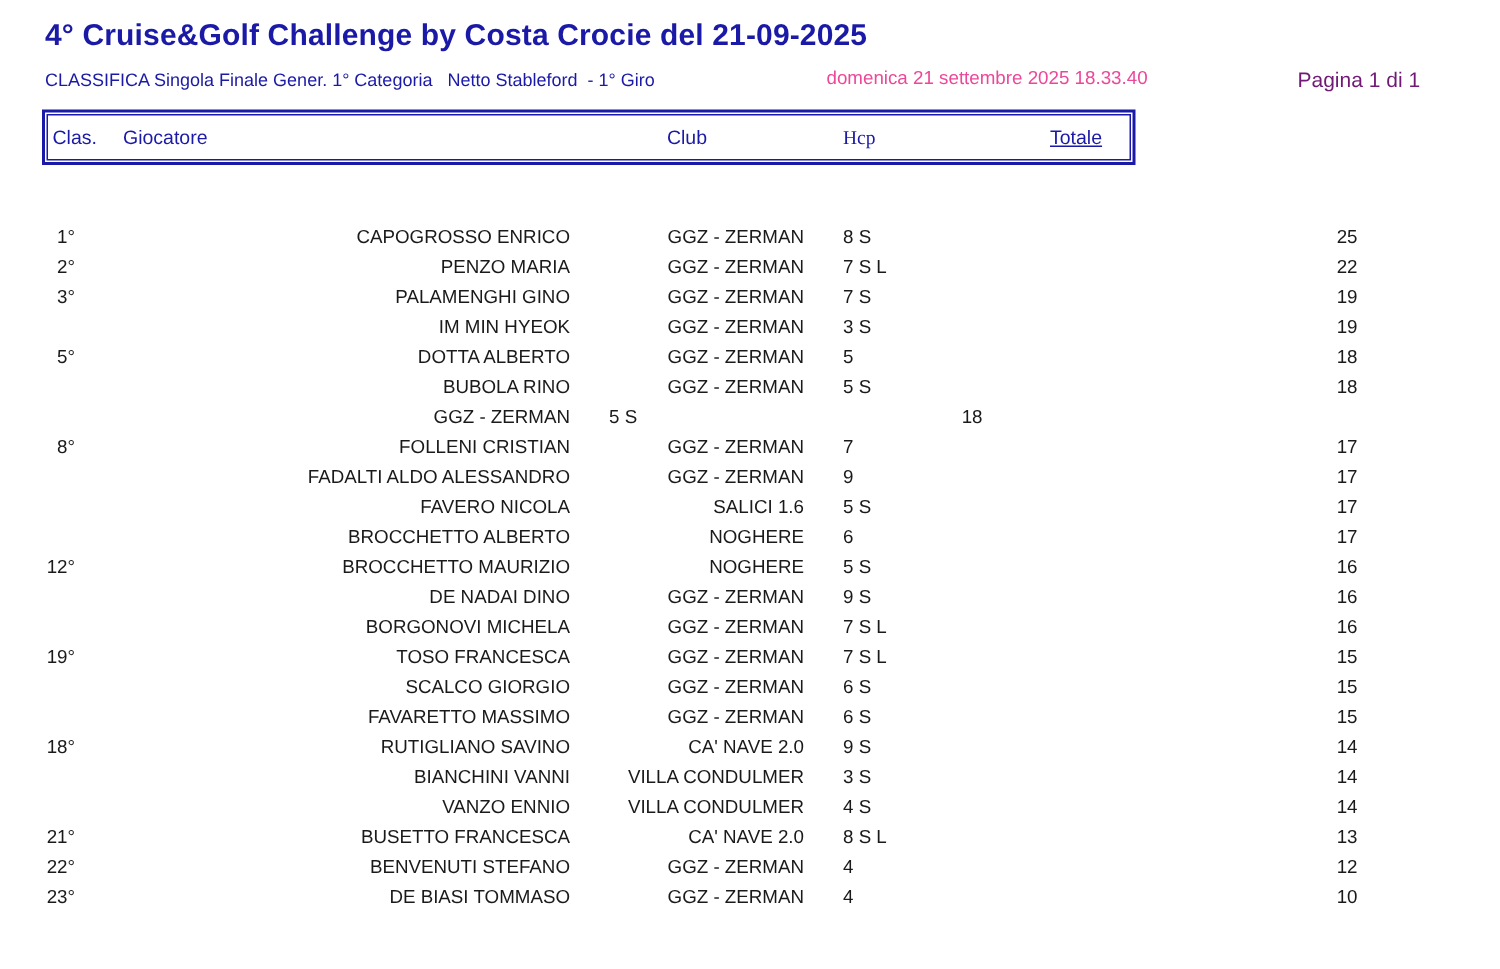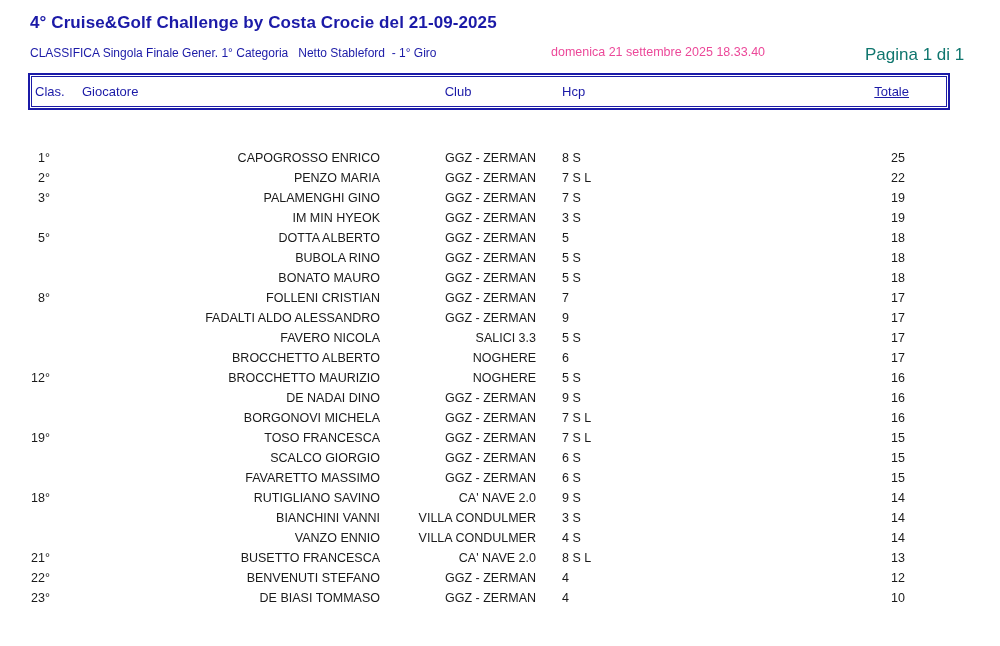--- a/index.html
+++ b/index.html
@@ -2,36 +2,36 @@
 <html style="--accent: #1b1aa7; --text: #1a1a1a;"><head>
 <meta charset="utf-8">
 <style>
   :root { --accent:#1b1aa7; --text:#1a1a1a; }
   * { margin:0; padding:0; box-sizing:border-box; }
   html,body { width:1000px; height:646px; background:#ffffff;
     font-family:"Liberation Sans", sans-serif; overflow:hidden; position:relative; }
 
   .page { position:absolute; inset:0; background:#fff; }
 
-  .title { position:absolute; left:30px; top:13px; font-size:17px; font-weight:bold;
+  .title { position:absolute; left:30px; top:13px; font-size:20px; font-weight:bold;
     color:var(--accent); white-space:pre; letter-spacing:0.1px; }
 
   .subtitle { position:absolute; left:30px; top:46px; font-size:12px;
     color:var(--accent); white-space:pre; }
   .datetime { position:absolute; left:551px; top:45px; font-size:12.5px; color:#ec4899; white-space:pre; }
-  .pageinfo { position:absolute; left:865px; top:45px; font-size:17px; color:#0f766e; white-space:pre; }
-
-  .header-box { position:absolute; left:28px; top:73px; width:922px; height:37px;
+  .pageinfo { position:absolute; left:865px; top:45px; font-size:14px; color:#701a75; white-space:pre; }
+
+  .header-box { position:absolute; left:28px; top:73px; width:729px; height:37px;
     border:2px solid var(--accent); background:#fff; }
   .header-box-inner { position:absolute; inset:1px; border:1px solid var(--accent);
     display:grid; grid-template-columns:50px 298px 156px 164px 1fr; align-items:center;
     font-size:13px; color:var(--accent); }
   .hc-clas   { padding-left:3px; }
   .hc-club   { text-align:center; }
-  .hc-hcp    { padding-left:26px; }
+  .hc-hcp    { padding-left:26px;font-family:Liberation Serif, serif; }
   .hc-totale { text-align:right; padding-right:37px;text-decoration:underline; }
 
   .rows { position:absolute; left:28px; top:148px; width:922px; }
   .row { display:grid; grid-template-columns:26px 326px 156px 164px 1fr;
     height:20px; line-height:20px; font-size:12.5px; color:var(--text); white-space:pre; }
   .c-clas   { text-align:right; padding-right:4px; }
   .c-name   { padding-left:16px; overflow:hidden;text-align:right; }
   .c-club   { text-align:right; }
   .c-hcp    { padding-left:26px; }
   .c-totale { text-align:right; padding-right:45px; }
@@ -102,21 +102,20 @@
       <div class="row">
         <div class="c-clas"></div>
         <div class="c-name">BUBOLA RINO</div>
         <div class="c-club">GGZ - ZERMAN</div>
         <div class="c-hcp">5 S</div>
         <div class="c-totale">18</div>
       </div>
 
       <div class="row">
         <div class="c-clas"></div>
-        <div class="c-name">BONATO MAURO</div>
         <div class="c-club">GGZ - ZERMAN</div>
         <div class="c-hcp">5 S</div>
         <div class="c-totale">18</div>
       </div>
 
       <div class="row">
         <div class="c-clas">8°</div>
         <div class="c-name">FOLLENI CRISTIAN</div>
         <div class="c-club">GGZ - ZERMAN</div>
         <div class="c-hcp">7</div>
@@ -127,21 +126,21 @@
         <div class="c-clas"></div>
         <div class="c-name">FADALTI ALDO ALESSANDRO</div>
         <div class="c-club">GGZ - ZERMAN</div>
         <div class="c-hcp">9</div>
         <div class="c-totale">17</div>
       </div>
 
       <div class="row">
         <div class="c-clas"></div>
         <div class="c-name">FAVERO NICOLA</div>
-        <div class="c-club">SALICI 3.3</div>
+        <div class="c-club">SALICI 1.6</div>
         <div class="c-hcp">5 S</div>
         <div class="c-totale">17</div>
       </div>
 
       <div class="row">
         <div class="c-clas"></div>
         <div class="c-name">BROCCHETTO ALBERTO</div>
         <div class="c-club">NOGHERE</div>
         <div class="c-hcp">6</div>
         <div class="c-totale">17</div>

